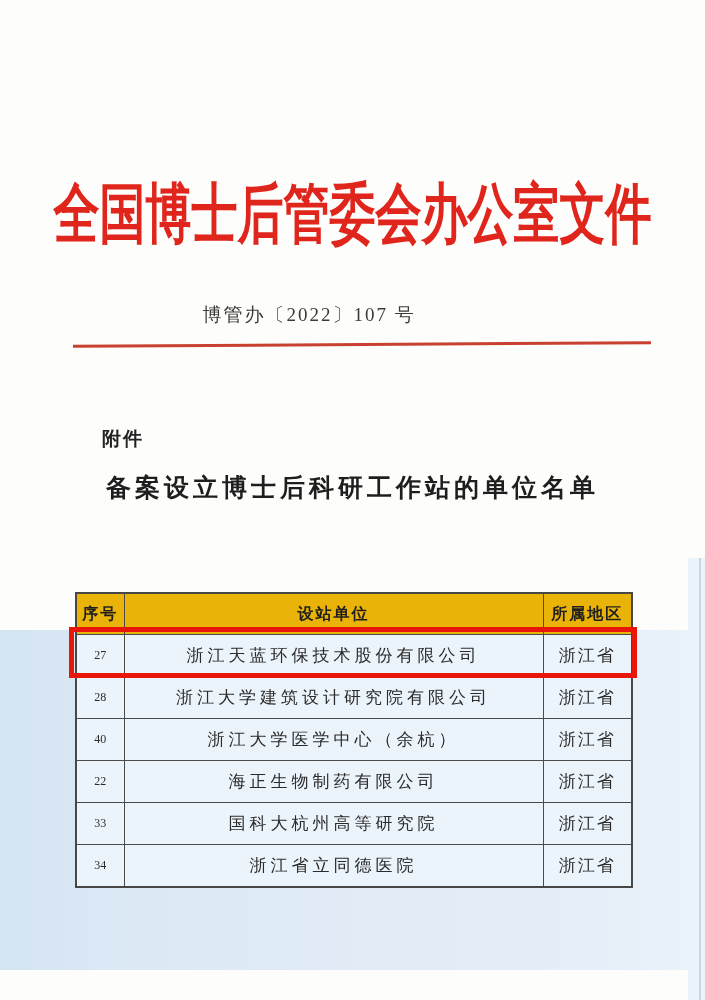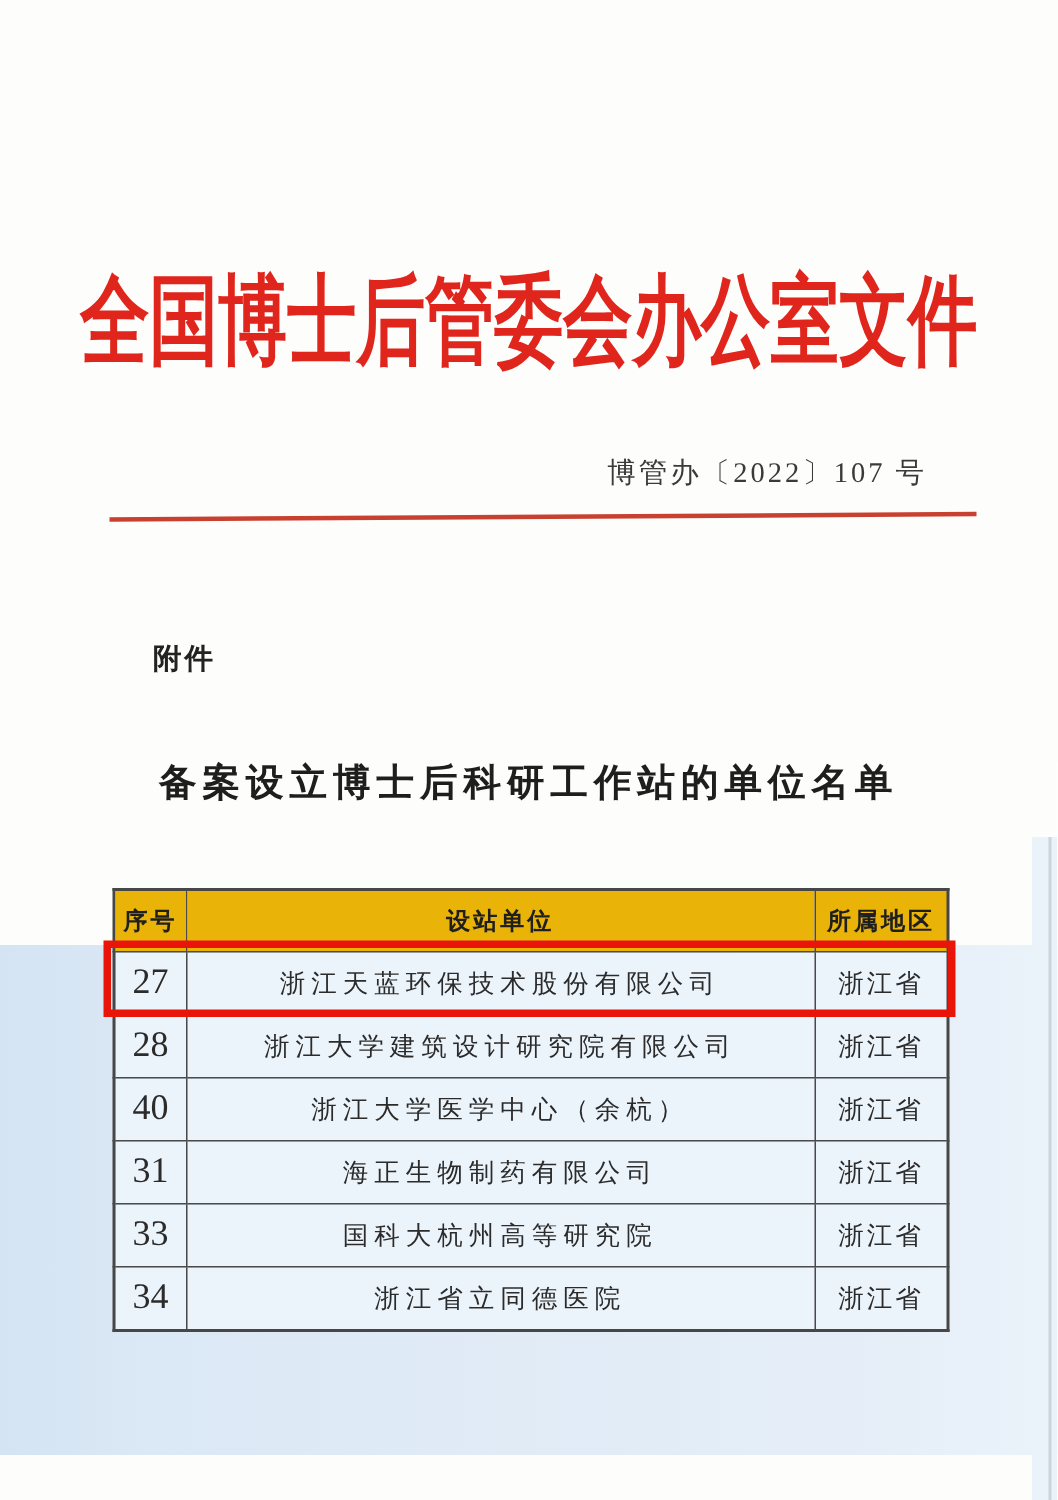--- a/index.html
+++ b/index.html
@@ -17,34 +17,34 @@
   .right-strip{position:absolute;left:688px;top:558px;width:17px;height:442px;background:#eaf2fa;}
   .edge-line{position:absolute;left:699px;top:558px;width:2px;height:442px;background:#b5c1cc;opacity:.6;}
 
   .doc-title{
     position:absolute;top:171px;left:0;width:705px;text-align:center;
     font-size:46px;font-weight:900;letter-spacing:0px;white-space:nowrap;
     color:var(--title-red,#e0261c);
     transform:scaleY(1.42);transform-origin:top center;
   }
   .doc-number{
-    position:absolute;top:302px;left:0;width:618px;text-align:right;
+    position:absolute;top:302px;left:0;width:618px;text-align:center;
     font-size:19px;letter-spacing:2px;color:#3a3a3a;
   }
   .red-line{
     position:absolute;top:343px;left:73px;width:578px;height:3px;
     background:var(--rule-red,#c84030);transform:rotate(-0.35deg);
   }
   .attachment{
     position:absolute;top:426px;left:66px;
     font-family:"Liberation Sans","DejaVu Sans",sans-serif;
     font-weight:bold;font-size:19px;letter-spacing:2px;color:#222;padding-left:36px;
   }
   .section-title{
-    position:absolute;top:505px;left:0;width:705px;text-align:center;
+    position:absolute;top:471px;left:0;width:705px;text-align:center;
     font-family:"Liberation Sans","DejaVu Sans",sans-serif;
     font-weight:bold;font-size:25px;letter-spacing:4px;color:#1e1e1e;
   }
 
   table.units{
     position:absolute;left:75px;top:592px;width:556px;
     border-collapse:collapse;table-layout:fixed;
     border:2px solid #474747;
   }
   table.units th, table.units td{
@@ -53,21 +53,21 @@
   }
   table.units thead th{
     height:40px;background:#eab308;
     font-family:"Liberation Sans","DejaVu Sans",sans-serif;
     font-size:16px;font-weight:bold;letter-spacing:2px;color:#1f1f1f;
   }
   table.units tbody td{
     height:41px;background:var(--cell-blue,#ecf4fb);
     font-size:17px;letter-spacing:4px;color:#2b2b2b;
   }
-  table.units tbody td.no{font-size:24px;letter-spacing:0;text-align:center;}
+  table.units tbody td.no{font-size:12px;letter-spacing:0;text-align:center;}
   table.units tbody td.region{letter-spacing:2px;}
 
   .hl-box{
     position:absolute;left:69px;top:627px;width:568px;height:51px;
     box-sizing:border-box;border:5px solid var(--highlight-red,#ea1509);
     z-index:5;pointer-events:none;
   }
 </style>
 </head>
 <body>
@@ -111,21 +111,21 @@
         <td class="no">28</td>
         <td>浙江大学建筑设计研究院有限公司</td>
         <td class="region">浙江省</td>
       </tr>
       <tr>
         <td class="no">40</td>
         <td>浙江大学医学中心（余杭）</td>
         <td class="region">浙江省</td>
       </tr>
       <tr>
-        <td class="no">31</td>
+        <td class="no">22</td>
         <td>海正生物制药有限公司</td>
         <td class="region">浙江省</td>
       </tr>
       <tr>
         <td class="no">33</td>
         <td>国科大杭州高等研究院</td>
         <td class="region">浙江省</td>
       </tr>
       <tr>
         <td class="no">34</td>

